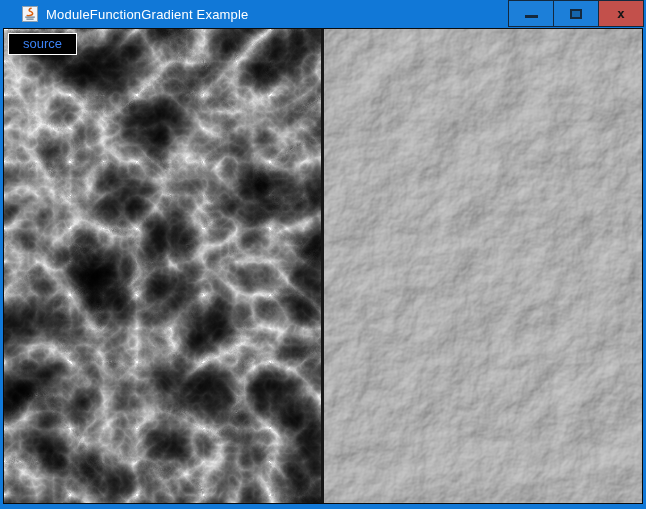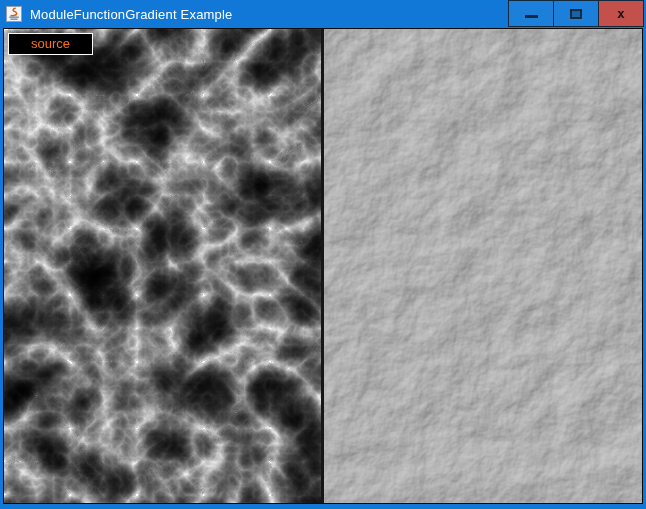--- a/index.html
+++ b/index.html
@@ -10,21 +10,21 @@
     background: #000;
   }
   .window {
     position: relative;
     width: 646px; height: 509px;
     background: #1178d7;
     overflow: hidden;
   }
   
   .titlebar {
-    position: absolute; top: 0; left: 0; right: 0; height: 28px;
+    position: absolute; top: 0; left: 16px; right: 0; height: 28px;
     display: flex; align-items: center;
     padding-left: 6px;
     color: #ffffff; font-size: 13px;
   }
   .app-icon {
     width: 16px; height: 16px; margin-right: 8px;
     display: inline-flex; flex: 0 0 auto;
   }
   .win-title { white-space: nowrap; letter-spacing: 0.2px; }
   .win-buttons {
@@ -57,24 +57,24 @@
     position: relative; height: 100%;
     overflow: hidden;
     background: #3a3a3a;
   }
   .panel.left  { width: 317px; flex: 0 0 auto; }
   .panel.right { flex: 1 1 auto; }
   .divider { width: 3px; background: #161616; flex: 0 0 auto; }
   .panel svg.texture { display: block; width: 100%; height: 100%; }
   .img-label {
     position: absolute; top: 4px; left: 4px;
-    background: #000000; color: #f97316;
+    background: #000000; color: #3b82f6;
     border: 1px solid #ffffff;
     font-size: 13px; line-height: 1.25;
-    padding: 2px 22px;
+    padding: 2px 14px;
     white-space: nowrap;
   }
 </style>
 </head>
 <body>
 
 <div class="window">
 
   <div class="titlebar">
     <span class="app-icon">

